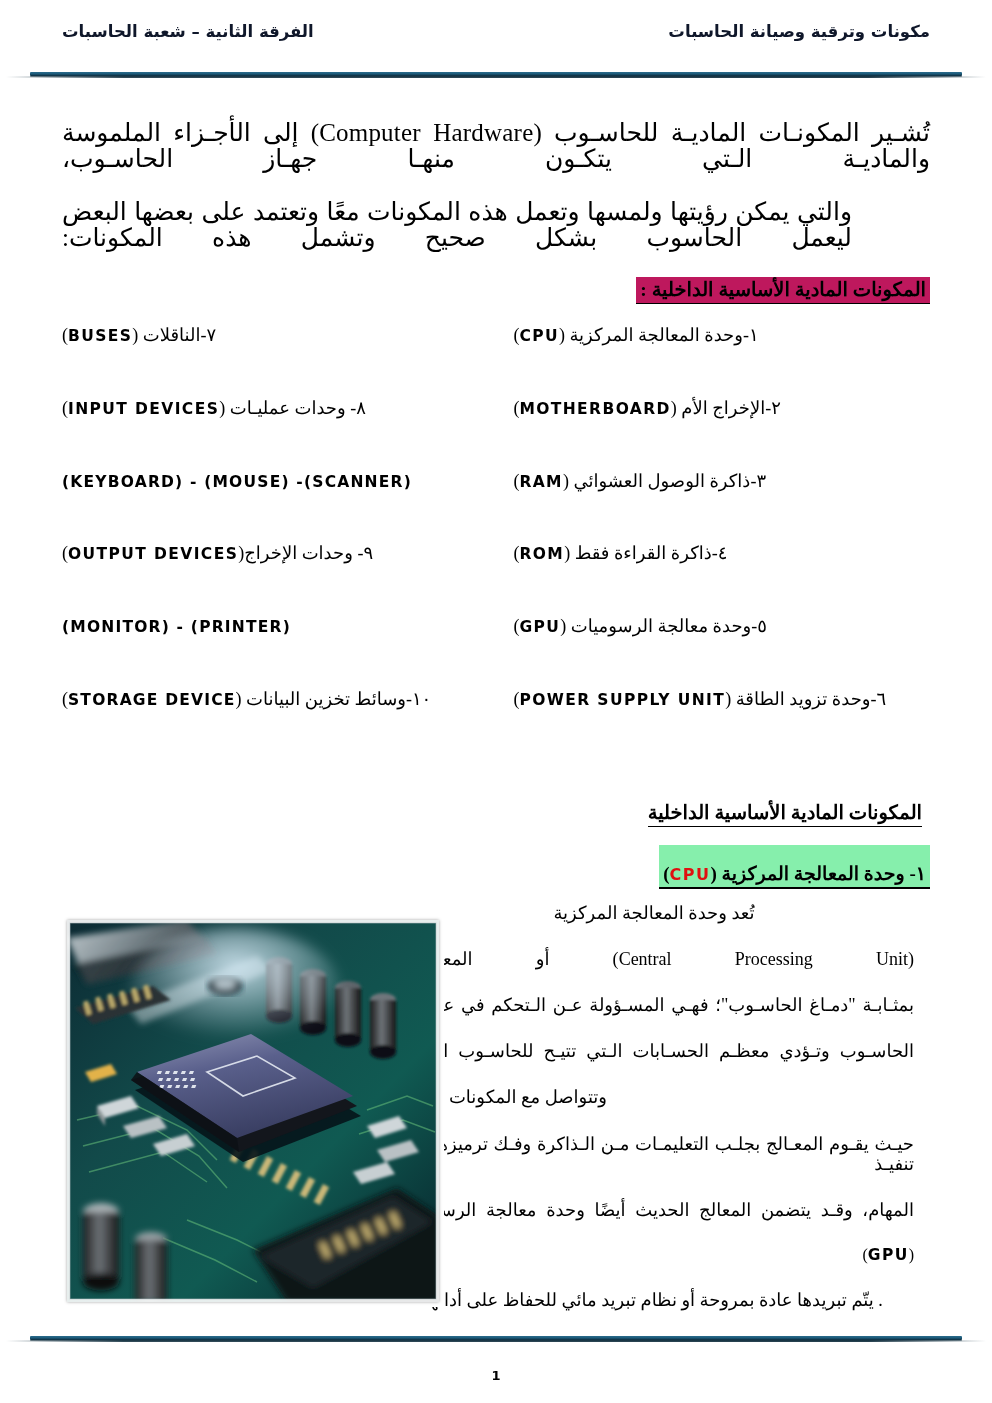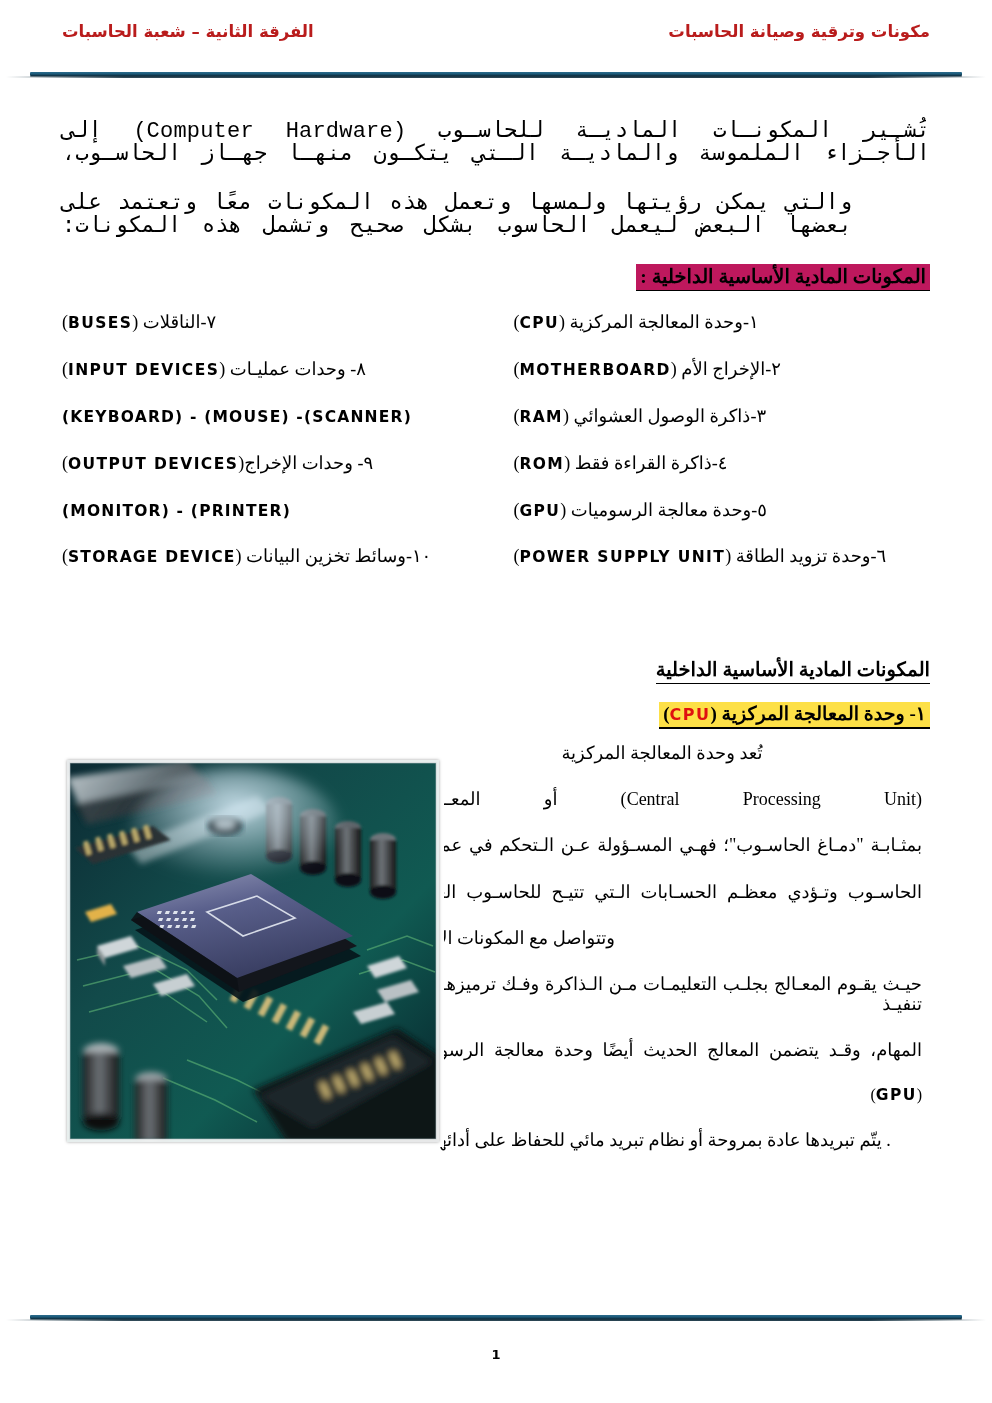--- a/index.html
+++ b/index.html
@@ -32,21 +32,21 @@
     align-items: flex-start;
     justify-content: space-between;
     padding: 22px 62px 0 62px;
     box-sizing: border-box;
   }
   .header-text {
     font-family: "DejaVu Sans", "Liberation Sans", sans-serif;
     font-weight: bold;
     font-size: 16.5px;
     letter-spacing: -0.3px;
-    color: #b91c1c;
+    color: #0f172a;
     white-space: nowrap;
   }
 
   .rule-wrap {
     flex: 0 0 auto;
     height: 10px;
     position: relative;
     padding: 0 30px;
     box-sizing: border-box;
   }
@@ -69,64 +69,64 @@
 
   
   .content {
     flex: 1 1 auto;
     position: relative;
     padding: 38px 62px 0 62px;
     box-sizing: border-box;
   }
 
   .para {
-    font-size: 22px;
+    font-size: 25px;
     line-height: 1.05;
     text-align: justify;
     text-align-last: justify;
     margin: 0 0 26px 0;
     letter-spacing: 0.2px;
-    font-family: Liberation Mono, monospace;
   }
   .para.line2 {
     padding-right: 78px;
   }
 
   .sec-heading {
     font-size: 19.5px;
     font-weight: bold;
     text-align: right;
     margin: 6px 0 22px 0;
   }
   .sec-heading .hl {
     background: #be185d;
     border-bottom: 1.6px solid #000;
     padding: 1px 4px 2px 4px;
     display: inline-block;
   }
   .sec-heading.plain {
-    margin: 0 0 18px 0;
+    margin: 0 8px 18px 0;
   }
   .sec-heading.plain .ul {
     border-bottom: 1.6px solid #000;
     padding-bottom: 2px;
     display: inline-block;
   }
 
   
   .list-grid {
     display: flex;
     flex-direction: row;
     justify-content: space-between;
     margin-top: 4px;
   }
   .list-col {
     width: 48%;
     display: flex;
     flex-direction: column;
+    gap: 26px;
   }
   .list-col.right { text-align: left; }
   .list-col.left  { text-align: left; }
 
   .list-item {
     font-size: 18px;
     margin-bottom: 27px;
     white-space: nowrap;
     line-height: 1.1;
   }
@@ -155,23 +155,23 @@
     position: relative;
   }
 
   .cpu-line {
     font-size: 19px;
     font-weight: bold;
     text-align: right;
     margin: 0 0 14px 0;
   }
   .cpu-line .hl {
-    background: #fde047;
+    background: #86efac;
     border-bottom: 2px solid #000;
-    padding: 0 4px 2px 4px;
+    padding: 17px 4px 2px 4px;
     display: inline-block;
   }
   .cpu-red {
     color: #e01010;
     font-family: "DejaVu Sans", "Liberation Sans", sans-serif;
     font-weight: bold;
     font-size: 16px;
     letter-spacing: 1.5px;
   }
 
@@ -188,21 +188,21 @@
   .img-frame {
     width: 100%;
     height: 100%;
     overflow: hidden;
     box-shadow: 0 0 3px rgba(0,0,0,.35);
   }
   .img-frame svg { display: block; }
 
   .text-right-col {
     width: 520px;
-    margin-right: 8px;
+    margin-right: 16px;
     margin-left: auto;
   }
   .rpara {
     font-size: 18px;
     line-height: 1.12;
     text-align: justify;
     text-align-last: justify;
     margin: 0 0 26px 0;
   }
   .rpara.center { text-align: center; text-align-last: center; }

